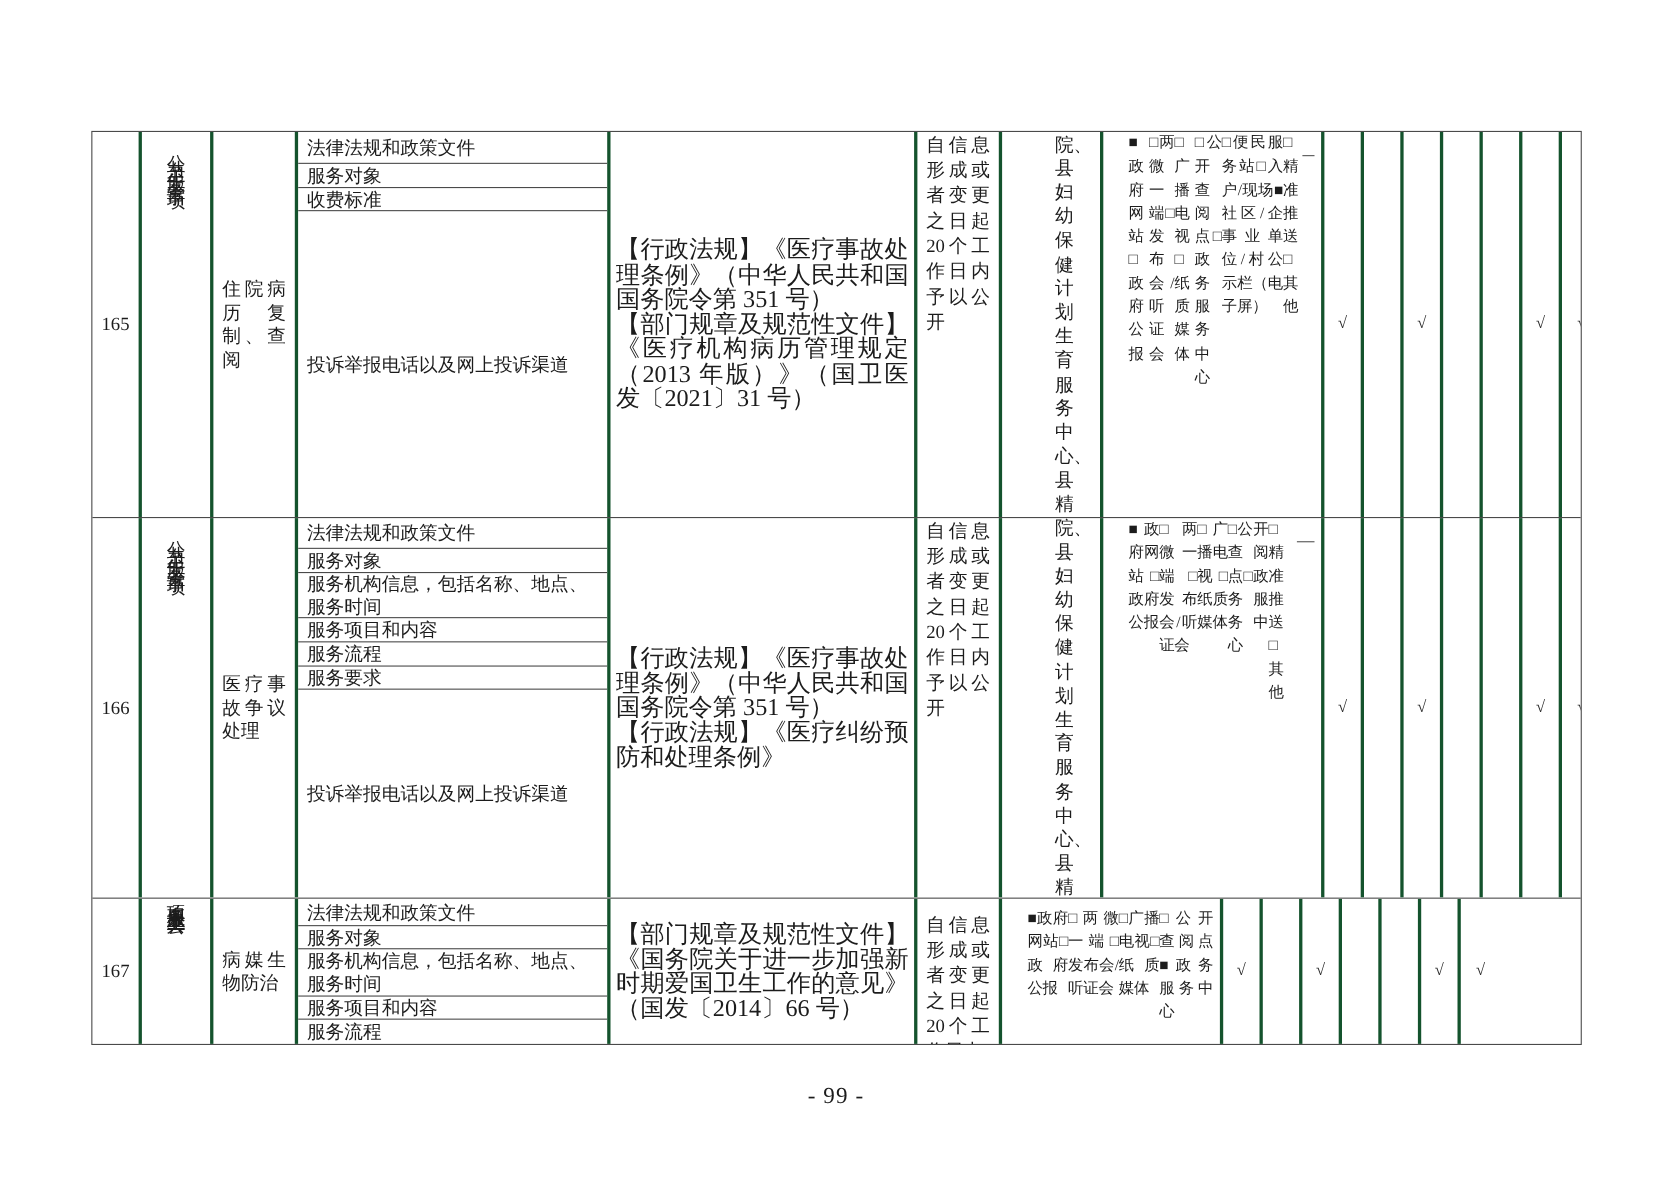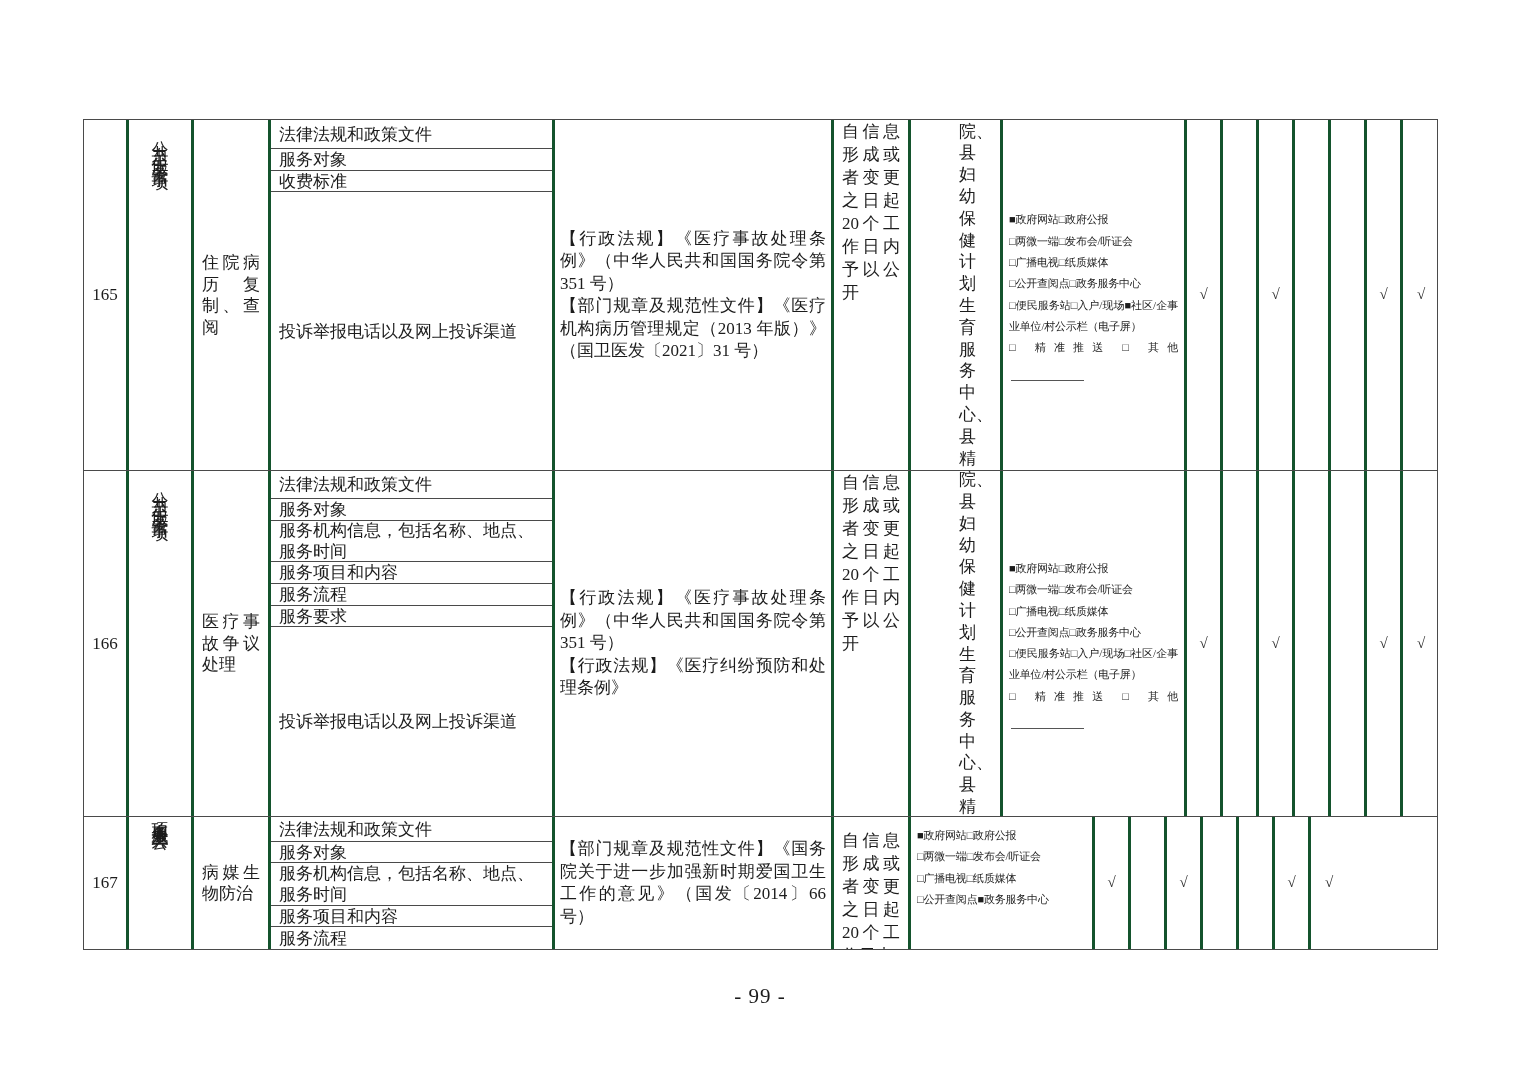--- a/index.html
+++ b/index.html
@@ -44,36 +44,36 @@
   .r1 .sub:nth-child(3){height:41px;}
   .r1 .sub:nth-child(4){height:22px;}
   .r1 .sub:nth-child(5){height:22px;}
   .r1 .sub:nth-child(6){height:21px;}
   .r2 .sub:nth-child(1){height:25px;}
   .r2 .sub:nth-child(2){height:21px;}
   .r2 .sub:nth-child(3){height:43px;}
   .r2 .sub:nth-child(4){height:21px;}
 
   .c-basis{width:279px;display:flex;flex-direction:column;justify-content:center;
-           padding:0 5px;font-size:17px;line-height:22.5px;}
+           padding:0 5px;font-size:22px;line-height:22.5px;}
   .c-basis p{margin:0;text-align:justify;text-justify:inter-character;}
   .r2 .c-basis{justify-content:center;}
 
   .c-time{width:77px;display:flex;flex-direction:column;justify-content:flex-start;
           padding:0 8px;line-height:23px;}
   .c-time .inner{text-align:justify;text-justify:inter-character;}
   .r2 .c-time{justify-content:flex-start;padding-top:12px;}
 
   .c-org{width:92px;display:flex;flex-direction:column;justify-content:center;
          padding:0 8px;line-height:21.8px;}
   .c-org .inner{text-align:justify;text-justify:inter-character;margin-left:40px;}
   .r2 .c-org{justify-content:flex-start;padding-top:10px;}
 
-  .c-chan{width:184px;display:flex;flex-direction:column;justify-content:center;
-          padding:0 6px;font-size:11px;line-height:21.3px;letter-spacing:-0.2px;}
+  .c-chan{width:184px;display:flex;flex-direction:row;justify-content:center;
+          padding:0 6px;font-size:14px;line-height:21.3px;letter-spacing:-0.2px;margin-left:17px;}
   .c-chan p{margin:0;text-align:justify;text-justify:inter-character;}
   .c-chan p.spread{text-align:justify;text-align-last:justify;}
   .r2 .c-chan{justify-content:flex-start;padding-top:8px;}
   .blankline{width:73px;height:0;border-bottom:1px solid #555;margin:21px 0 0 2px;}
 
   .c-check{width:36px;display:flex;align-items:center;justify-content:center;
            font-size:15px;color:#2a2a2a;}
   .c-check:last-child{border-right:none;}
 
   .pagenum{position:absolute;left:0;right:0;top:984px;text-align:center;
@@ -171,21 +171,20 @@
         <div class="inner">自信息形成或者变更之日起20个工作日内予以公开</div>
       </div>
       <div class="cell c-org">
         <div class="inner">垫江县卫生健康委员会、县人民医院、县中医院、县妇幼保健计划生育服务中心、县精神卫生中心、乡镇卫生院（社区卫生服务中心）</div>
       </div>
       <div class="cell c-chan">
         <p>■政府网站□政府公报</p>
         <p>□两微一端□发布会/听证会</p>
         <p>□广播电视□纸质媒体</p>
         <p>□公开查阅点□政务服务中心</p>
-        <p>□便民服务站□入户/现场□社区/企事业单位/村公示栏（电子屏）</p>
         <p class="spread">□ 精准推送 □ 其他</p>
         <div class="blankline"></div>
       </div>
       <div class="cell c-check">
           <span>√</span>
         </div>
       <div class="cell c-check">
           <span></span>
         </div>
       <div class="cell c-check">

